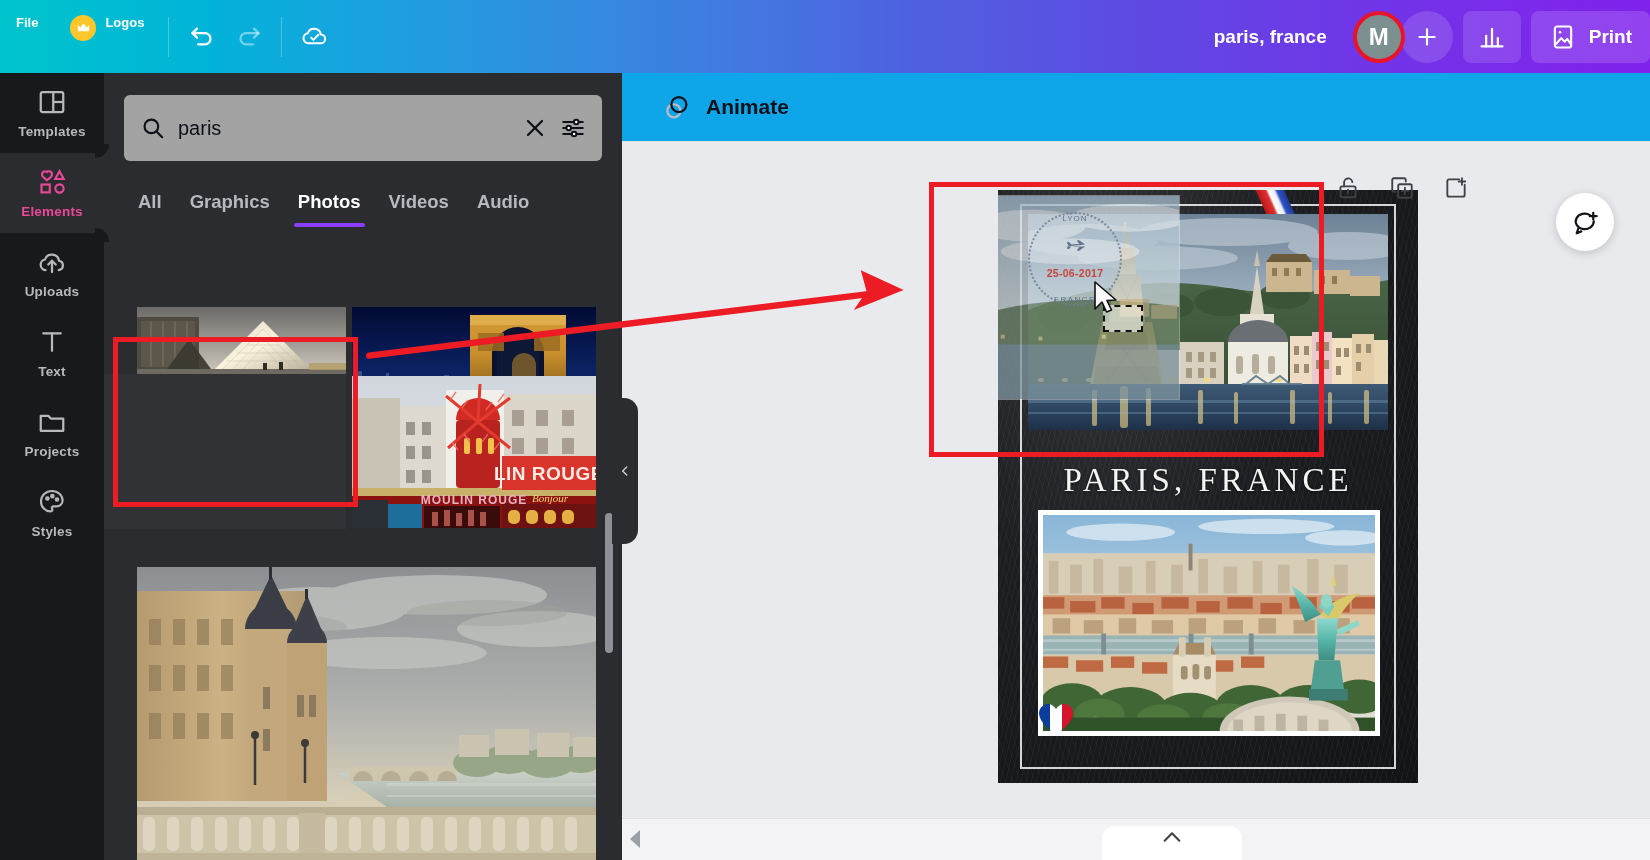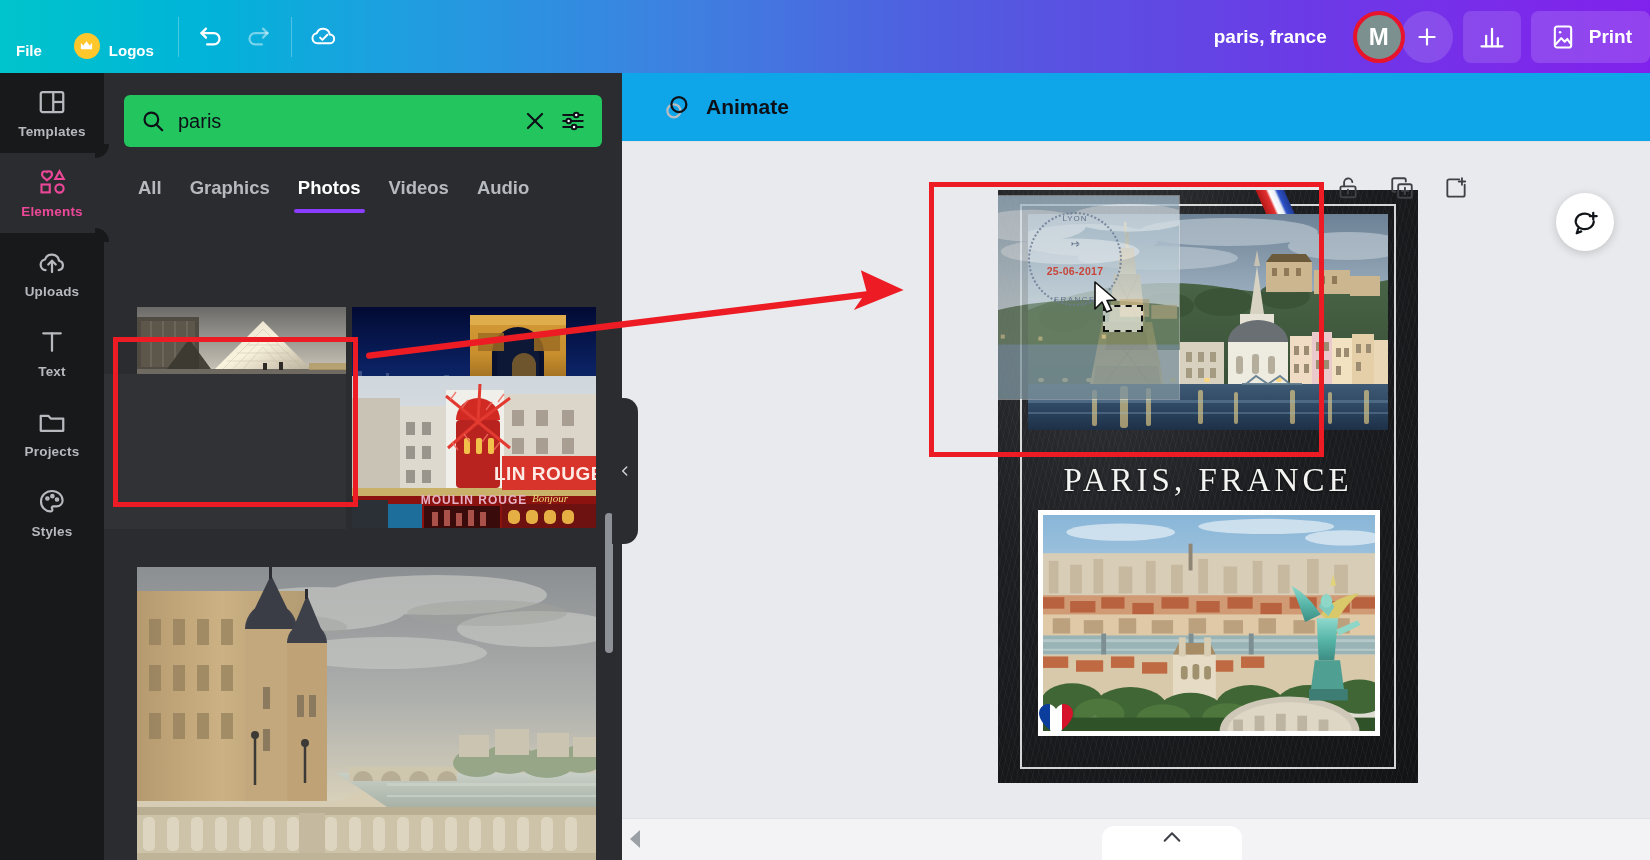--- a/index.html
+++ b/index.html
@@ -7,22 +7,22 @@
     font-family:"Liberation Sans", sans-serif; background:#1e1e1e; }
 
   
   .topbar{
     position:absolute; left:0; top:0; width:1650px; height:73px;
     background:linear-gradient(90deg,#00c4cc 0%,#00b4d8 12%,#1e9fe0 24%,
                #3f7fe0 42%,#4f5fe0 56%,#5b4fe2 66%,#6a3ce6 78%,#7b2aea 92%,#8022ec 100%);
     display:flex; align-items:center; color:#fff; z-index:40;
   }
   .tb-left{ display:flex; align-items:center; height:100%; }
-  .tb-item{ display:flex; align-items:flex-end; gap:9px; padding:0 16px; height:44px;
-    border-radius:6px; cursor:pointer; font-size:15px; font-weight:700; }
+  .tb-item{ display:flex; align-items:flex-start; gap:9px; padding:0 16px; height:44px;
+    border-radius:6px; cursor:pointer; font-size:13px; font-weight:700; }
   .crown{ width:26px;height:26px;border-radius:50%;background:#ffc72c;
     display:flex;align-items:center;justify-content:center; }
   .crown svg{ width:15px;height:15px; }
   .divider{ width:1px;height:40px;background:rgba(255,255,255,.28); margin:0 8px; }
   .icon-btn{ width:48px;height:48px;border-radius:8px;display:flex;
     align-items:center;justify-content:center;cursor:pointer; }
   .icon-btn svg{ width:27px;height:27px; }
   .tb-spacer{ flex:1; }
   .doc-title{ font-size:19px;font-weight:700;padding:8px 14px;border-radius:6px;cursor:text; }
   .avatar-wrap{ position:relative; width:56px;height:56px; margin-left:10px;
@@ -53,21 +53,21 @@
   .rail-item.active::before,.rail-item.active::after{
     content:"";position:absolute;right:0;width:14px;height:14px;background:#2b2c2f; }
   .rail-item.active::before{ top:-14px;border-bottom-right-radius:14px;
     box-shadow:5px 5px 0 0 #18191b; background:transparent; }
   .rail-item.active::after{ bottom:-14px;border-top-right-radius:14px;
     box-shadow:5px -5px 0 0 #18191b; background:transparent; }
 
   
   .panel{ position:absolute;left:104px;top:73px;width:518px;height:787px;
     background:#2b2c2f;z-index:25;overflow:hidden; }
-  .searchbar{ margin:22px 20px 0 20px;height:52px;background:#22c55e;border-radius:6px;
+  .searchbar{ margin:22px 20px 0 20px;height:66px;background:#a3a3a3;border-radius:6px;
     display:flex;align-items:center;padding:0 16px;gap:12px; }
   .searchbar .mag{ width:26px;height:26px;flex:0 0 auto; }
   .search-input{ flex:1;border:none;outline:none;font-size:20px;color:#0d1117;
     font-family:"Liberation Sans",sans-serif;background:transparent; }
   .sb-ic{ width:26px;height:26px;cursor:pointer;flex:0 0 auto; }
   .tabs{ display:flex;align-items:center;gap:0;margin:20px 12px 0 0;padding:0 20px; }
   .tab{ font-size:18.5px;font-weight:700;color:#b6b9bd;padding:10px 14px;cursor:pointer;
     position:relative;white-space:nowrap; }
   .tab.active{ color:#fff; }
   .tab.active::after{ content:"";position:absolute;left:10px;right:10px;bottom:-4px;
@@ -123,21 +123,21 @@
   .title-text{ position:absolute;left:0;right:0;text-align:center;color:#f4f4f2;
     font-family:"Liberation Serif",serif;font-size:33px;letter-spacing:4px;
     text-shadow:0 1px 3px rgba(0,0,0,.6); }
   .flag-heart{ position:absolute;width:36px;height:34px;z-index:6; }
 
   
   .drag-ghost{ position:absolute;left:344px;top:185px;width:300px;height:235px;
     z-index:13;opacity:.72;overflow:hidden;border:1px solid rgba(255,255,255,.5); }
   .stamp{ position:absolute;left:30px;top:22px;width:94px;height:94px;border-radius:50%;
     border:2px dotted rgba(110,125,150,.85);z-index:14;
-    display:flex;flex-direction:column;align-items:center;justify-content:flex-end;gap:18px; }
+    display:flex;flex-direction:column;align-items:center;justify-content:space-between;gap:10px; }
   .stamp .s1{ font-size:8px;color:#5e6f88;letter-spacing:1px; }
   .stamp .s2{ font-size:10.5px;color:#c8443a;font-weight:700;letter-spacing:.3px; }
   .stamp .s3{ font-size:8px;color:#5e6f88;letter-spacing:1.5px; }
   .stamp .plane{ width:22px;height:13px; }
 
   .cursor-icon{ position:absolute;left:1093px;top:281px;z-index:22;pointer-events:none; }
   .cursor-icon svg{ width:26px;height:34px;display:block; }
   .drop-box{ position:absolute;left:1103px;top:305px;width:40px;height:27px;
     border:2px dashed #111;background:rgba(255,255,255,.55);z-index:21; }
 

